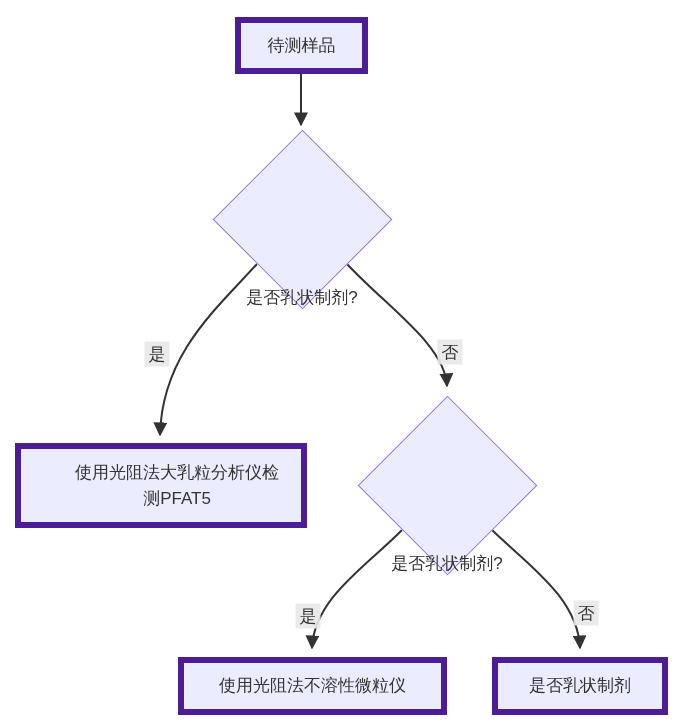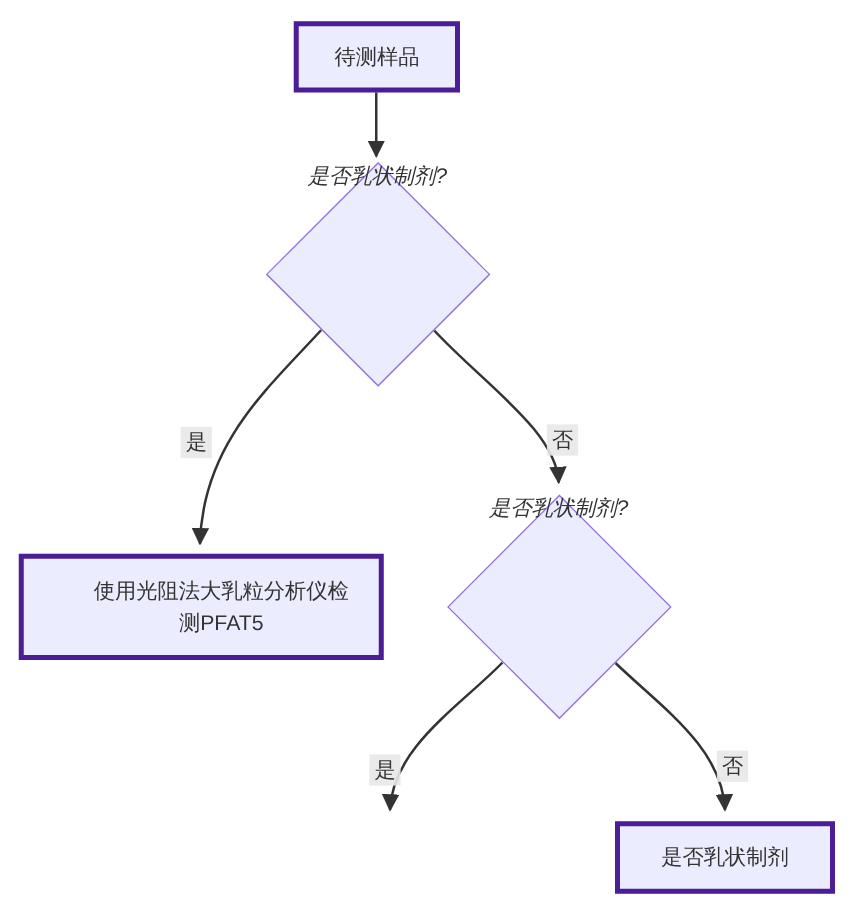--- a/index.html
+++ b/index.html
@@ -3,28 +3,28 @@
 <meta charset="utf-8">
 <style>
   html,body { margin:0; padding:0; background:#ffffff; }
   .canvas {
     position:relative; width:690px; height:725px; background:#ffffff;
     font-family:"Liberation Sans","DejaVu Sans",sans-serif; overflow:hidden;
   }
   svg.edges { position:absolute; left:0; top:0; width:690px; height:725px; }
   .node {
     position:absolute; box-sizing:border-box;
-    background:#ECECFF; border:4px solid #4c1d95;
+    background:#ECECFF; border:6px solid #4c1d95;
     display:flex; align-items:center; justify-content:center;
     text-align:center; color:#333333; font-size:17px; line-height:26px;
   }
   .node .inner { display:inline-block; }
   .node-pfat .inner { max-width:214px;margin-left:32px; }
   .diamond-wrap {
-    position:absolute; display:flex; align-items:flex-start; justify-content:center;font-style:italic;
+    position:absolute; display:flex; align-items:flex-end; justify-content:center;
   }
   .diamond-shape {
     position:absolute; left:0; right:0; top:0; bottom:0; margin:auto;
     width:127px; height:127px; transform:rotate(45deg);
     background:#ECECFF; border:1px solid #9370DB; box-sizing:border-box;
   }
   .diamond-label {
     position:relative; z-index:1; font-size:17px; color:#333333; text-align:center;
   }
   .edge-label {
@@ -62,20 +62,23 @@
 
   <div class="node node-pfat" style="left:15px; top:443px; width:292px; height:85px;">
     <span class="inner">使用光阻法大乳粒分析仪检测PFAT5</span>
   </div>
 
   <div class="diamond-wrap" style="left:357px; top:395px; width:180px; height:180px;">
     <div class="diamond-shape"></div>
     <span class="diamond-label">是否乳状制剂?</span>
   </div>
 
+  <div class="node" style="left:178px; top:657px; width:269px; height:58px;">
+    <span class="inner">使用光阻法不溶性微粒仪</span>
+  </div>
 
   <div class="node" style="left:492px; top:657px; width:176px; height:58px;">
     <span class="inner">是否乳状制剂</span>
   </div>
 
   <div class="edge-label" style="left:157px; top:354px;">是</div>
 
   <div class="edge-label" style="left:450px; top:352px;">否</div>
 
   <div class="edge-label" style="left:308px; top:616px;">是</div>

